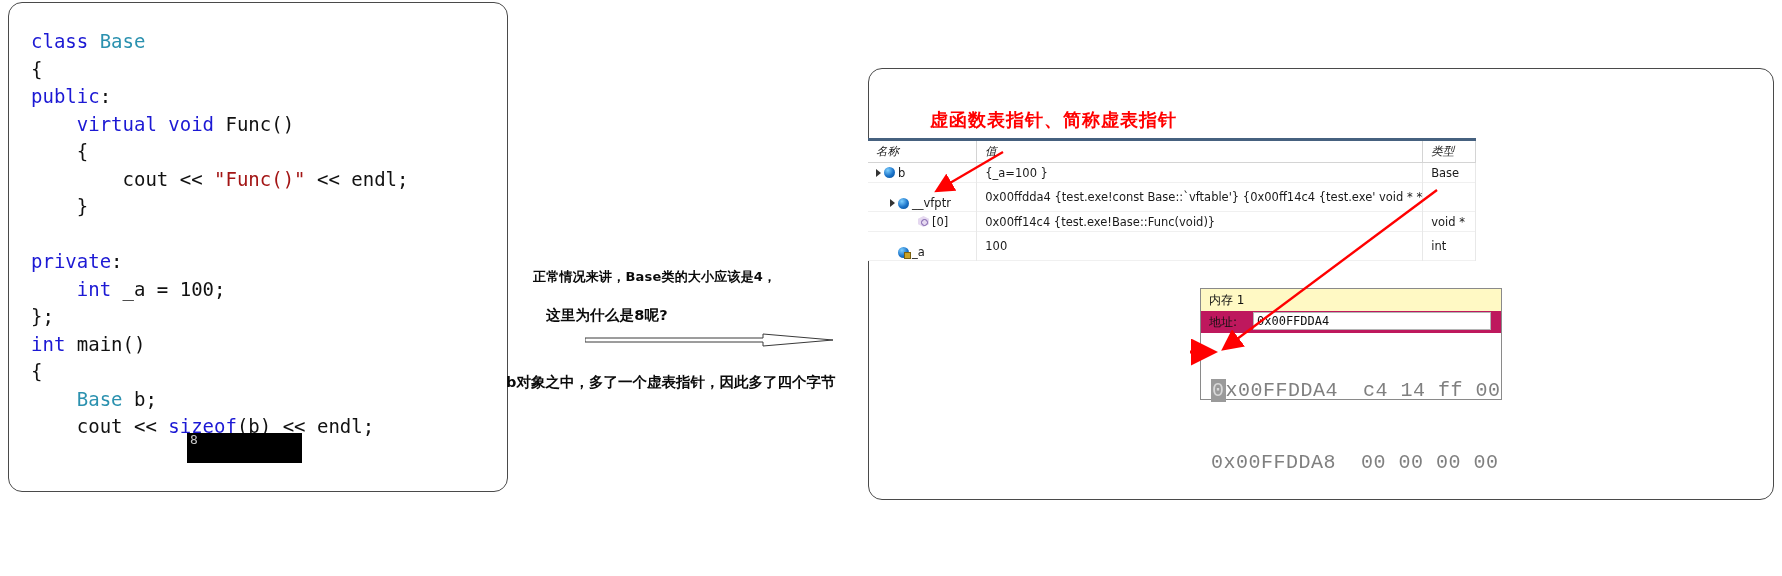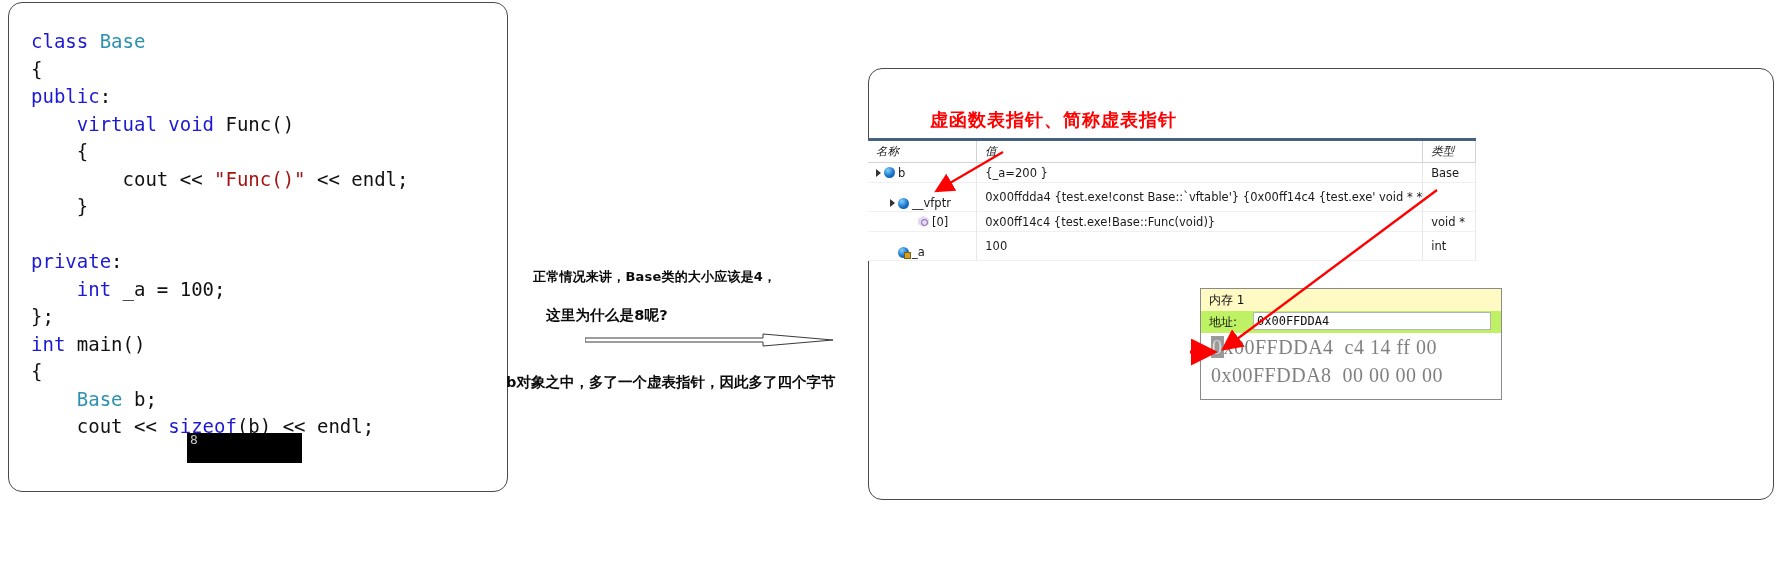--- a/index.html
+++ b/index.html
@@ -134,40 +134,40 @@
   }
   #mem-title{
     position:absolute;left:0;top:0;right:0;height:22px;
     background:#fff9c4;border-bottom:1px solid #cfcfcf;
   }
   #mem-title-text{
     position:absolute;left:8px;top:3px;font-size:12px;
     font-family:"DejaVu Sans","Liberation Sans",sans-serif;color:#111;
   }
   #mem-addr-row{
-    position:absolute;left:0;top:22px;right:0;height:22px;background:#bef264;
+    position:absolute;left:0;top:22px;right:0;height:22px;background:#be185d;
   }
   #mem-addr-label{
     position:absolute;left:8px;top:3px;font-size:12px;
     font-family:"DejaVu Sans","Liberation Sans",sans-serif;color:#111;
   }
   #mem-addr-input{
     position:absolute;left:52px;top:1px;width:238px;height:18px;
     background:#ffffff;border:1px solid #b4b4b4;box-sizing:border-box;
     font-family:"DejaVu Sans Mono","Liberation Mono",monospace;
     font-size:12px;color:#111;padding:1px 3px;
   }
   #mem-body{
     position:absolute;left:0;top:44px;right:0;bottom:0;background:#ffffff;
   }
   .mem-row{
     position:relative;height:28px;
-    font-family:Liberation Serif, serif;
+    font-family:Liberation Mono, monospace;
     font-size:20px;color:#808080;letter-spacing:0.5px;
-    white-space:pre;padding-left:10px;line-height:28px;
+    white-space:pre;padding-left:10px;line-height:28px;margin-top:44px;
   }
   .mem-sel{background:#9a9a9a;color:#d8d8d8;padding:0 1px;}
 
   #bottom-note{left:1135px;top:405px;font-size:14.5px;line-height:25px;}
 
   
   #arrow-layer{left:0;top:0;width:1782px;height:576px;pointer-events:none;}
 </style>
 </head>
 <body>
@@ -220,21 +220,21 @@
   </thead>
   <tbody id="watch-body">
       <tr>
         <td>
           <div class="name-cell ind1">
             <span class="tri"></span>
             <span class="icon-blue"></span>
             <span>b</span>
           </div>
         </td>
-        <td>{_a=200 }</td>
+        <td>{_a=100 }</td>
         <td>Base</td>
       </tr>
       <tr>
         <td>
           <div class="name-cell ind2">
             <span class="tri"></span>
             <span class="icon-blue"></span>
             <span>__vfptr</span>
           </div>
         </td>

